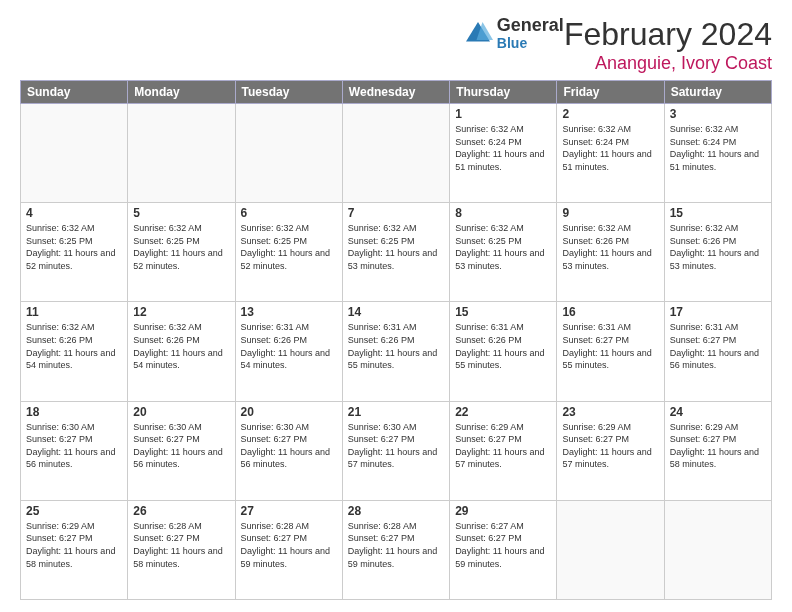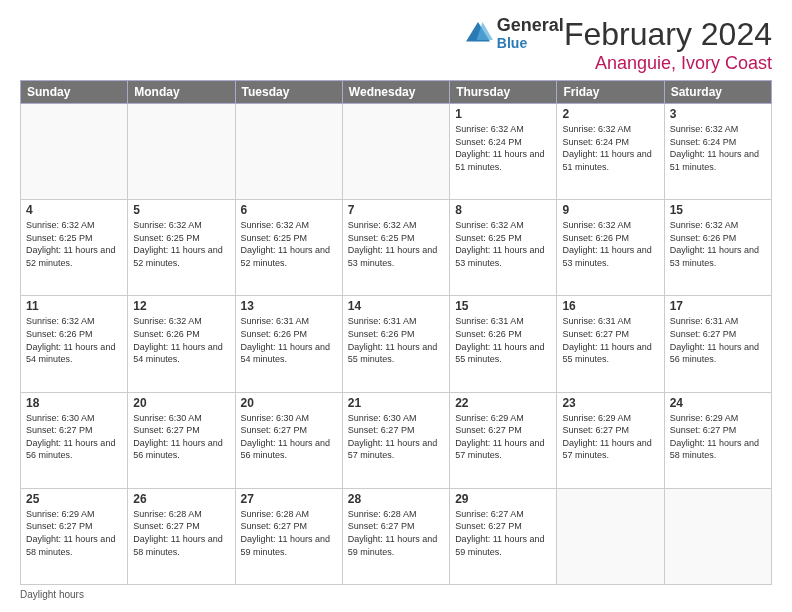--- a/index.html
+++ b/index.html
@@ -265,16 +265,13 @@
           <td>
             <span class="day-num">29</span>
             <div class="day-info">Sunrise: 6:27 AM<br>Sunset: 6:27 PM<br>Daylight: 11 hours and 59 minutes.</div>
           </td>
           <td class="empty-cell"></td>
           <td class="empty-cell"></td>
         </tr>
       </tbody>
   </table>
 
-  <div class="footer-note">
-    <span>Daylight hours</span>
-  </div>
 </div>
 
 </body></html>

